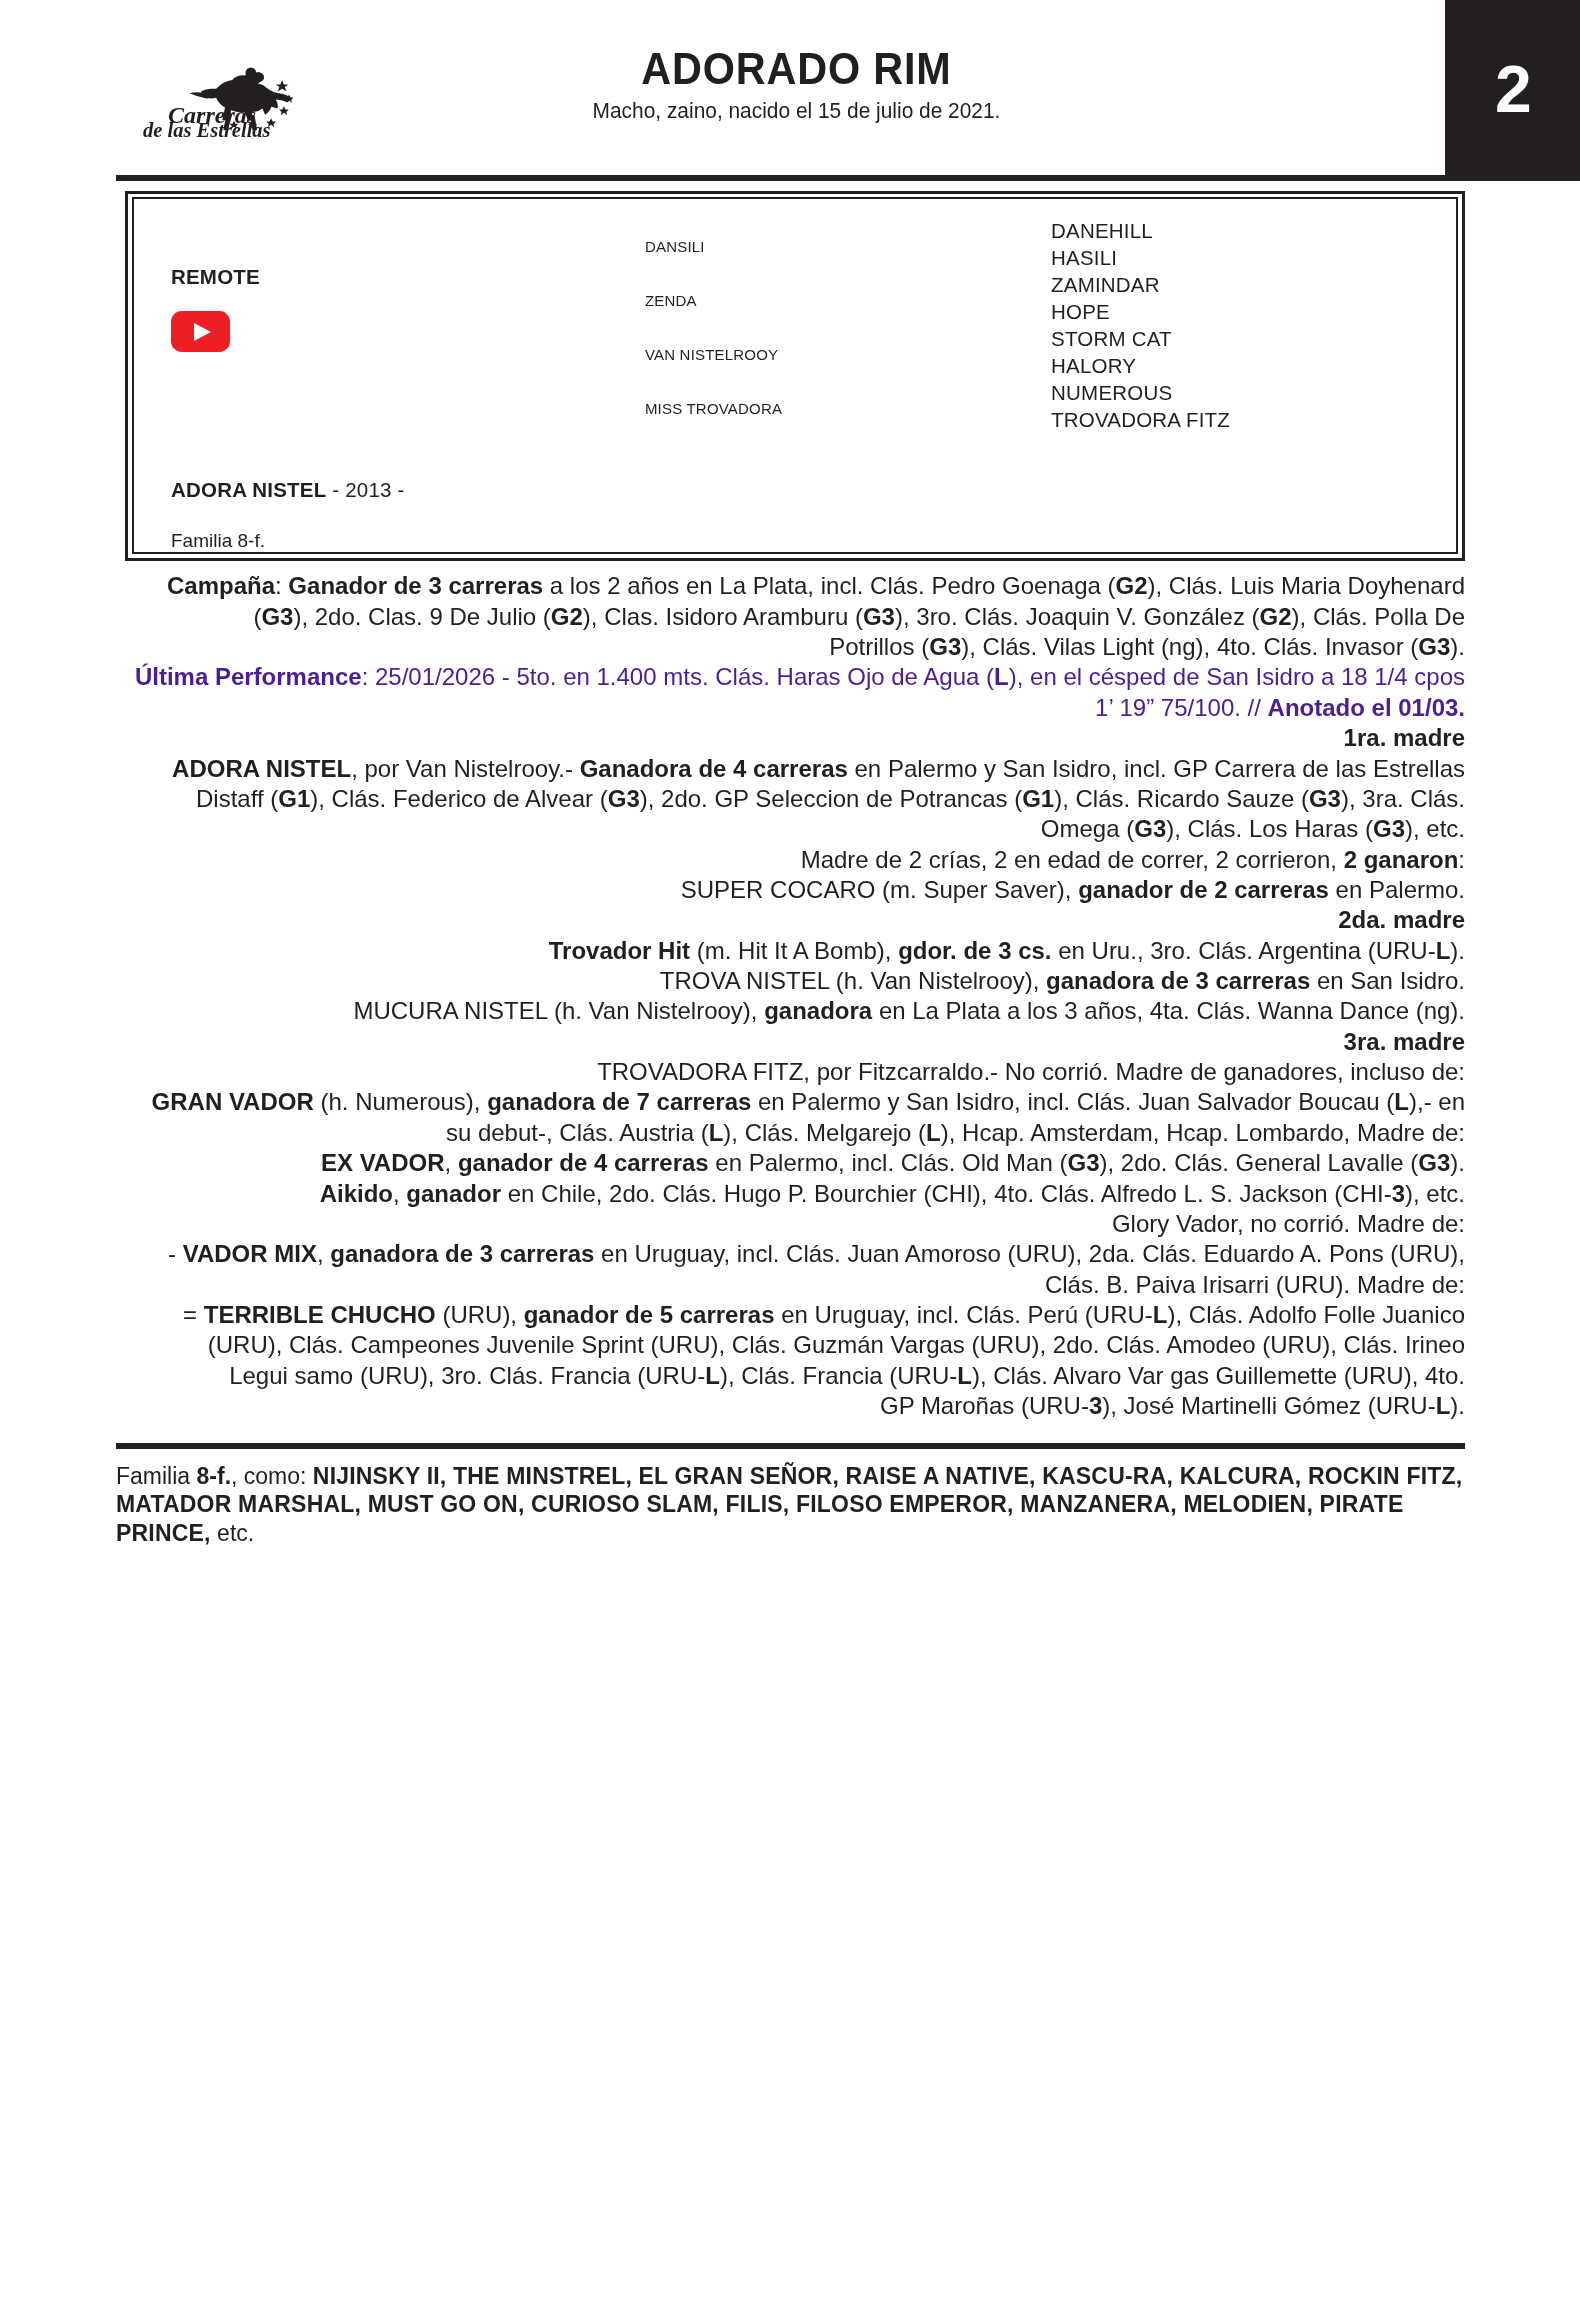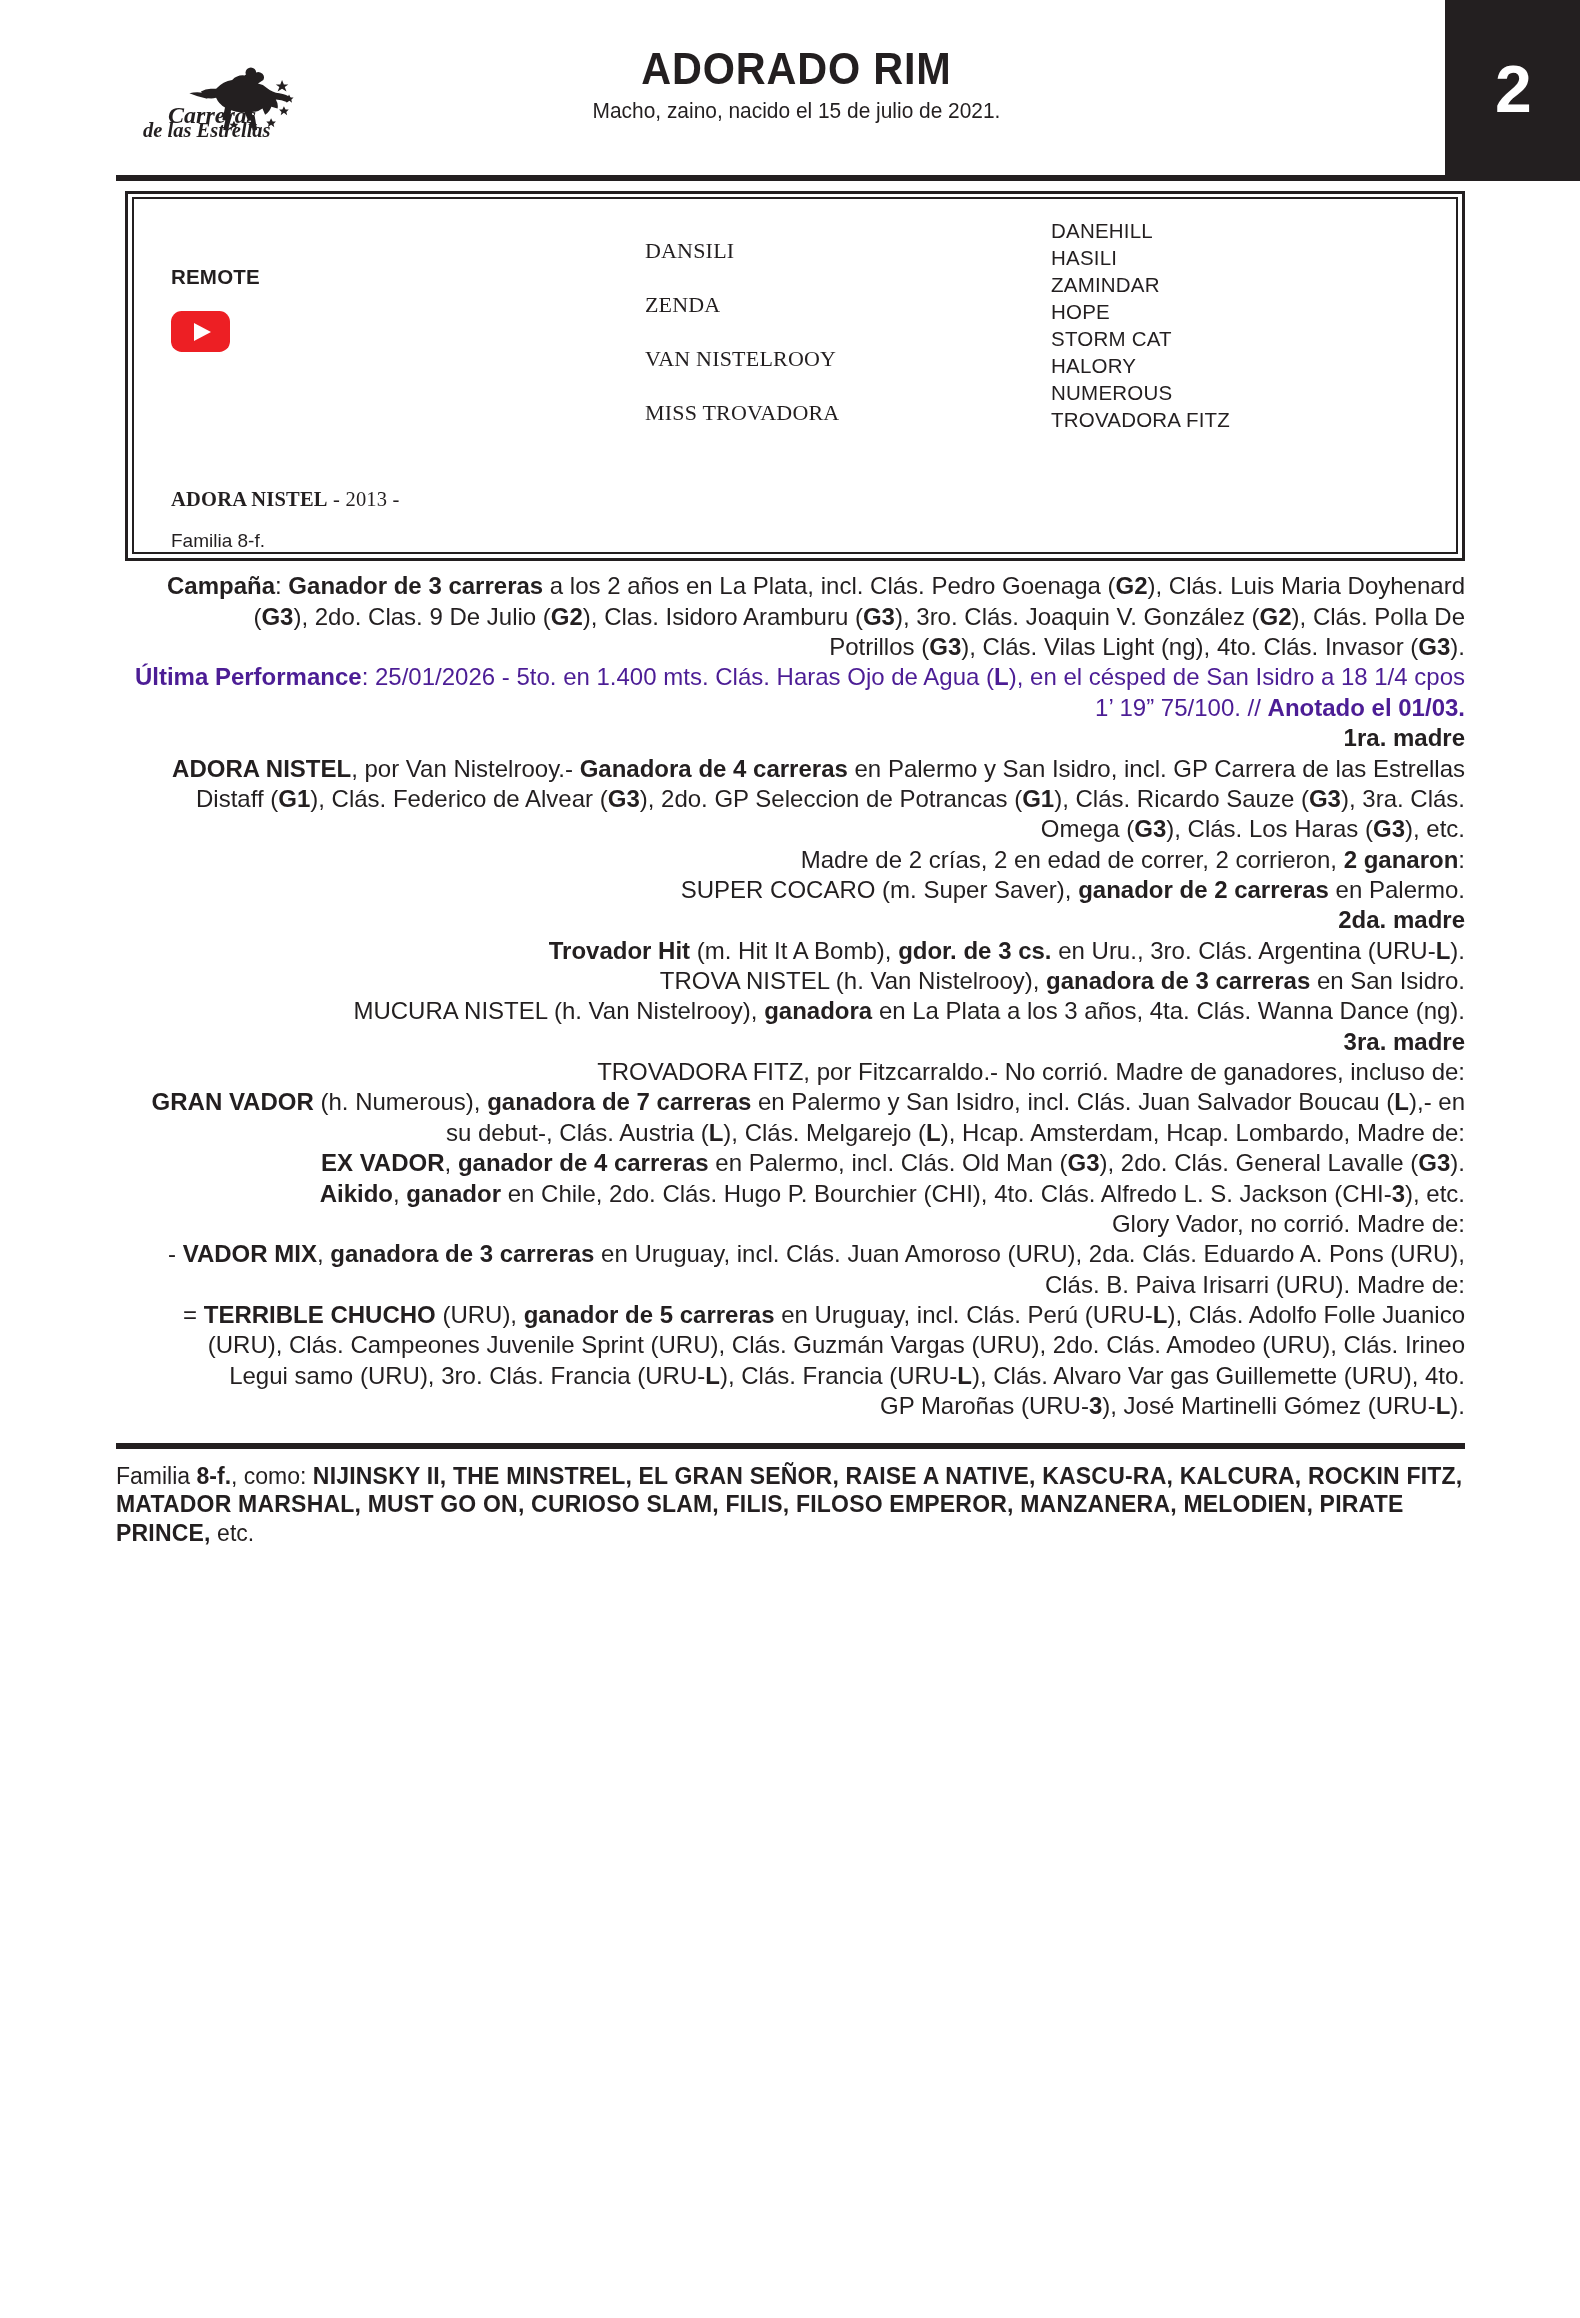--- a/index.html
+++ b/index.html
@@ -94,42 +94,41 @@
   }
   .dam-name .year {
     font-weight:normal;
   }
   .familia-line {
     font-size:19px;
     font-weight:normal;
   }
   .c1-sire    { position:absolute; left:21.4px; top:52px; }
   .c1-video   { position:absolute; left:21.4px; top:98px; }
-  .c1-dam     { position:absolute; left:21.4px; top:275px;font-family:Liberation Serif, serif; }
+  .c1-dam     { position:absolute; left:21.4px; top:265px; }
   .c1-familia { position:absolute; left:21.4px; top:317px; }
 
   .yt-btn {
     width:59px; height:41px;
     background:#ed1f24;
     border-radius:10.7px;
     display:flex; align-items:center; justify-content:center;
   }
   .yt-tri {
     width:0; height:0;
     border-left:17px solid #ffffff;
     border-top:9.8px solid transparent;
     border-bottom:9.8px solid transparent;
     margin-left:3.6px;
   }
 
   .gp-name {
-    font-size:22px;
+    font-size:15px;
     letter-spacing:0.2px;
     white-space:nowrap;
-    font-family:Liberation Serif, serif;
   }
 
   .ped-col-2 .gp-name { top:auto; }
   .ped-col-2 { padding-top:0; }
 
   .col2-list { padding-top:25px; }
   .col2-list > div { height:54px; }
 
   .col3-list { padding-top:5.4px; }
   .col3-list > div {

